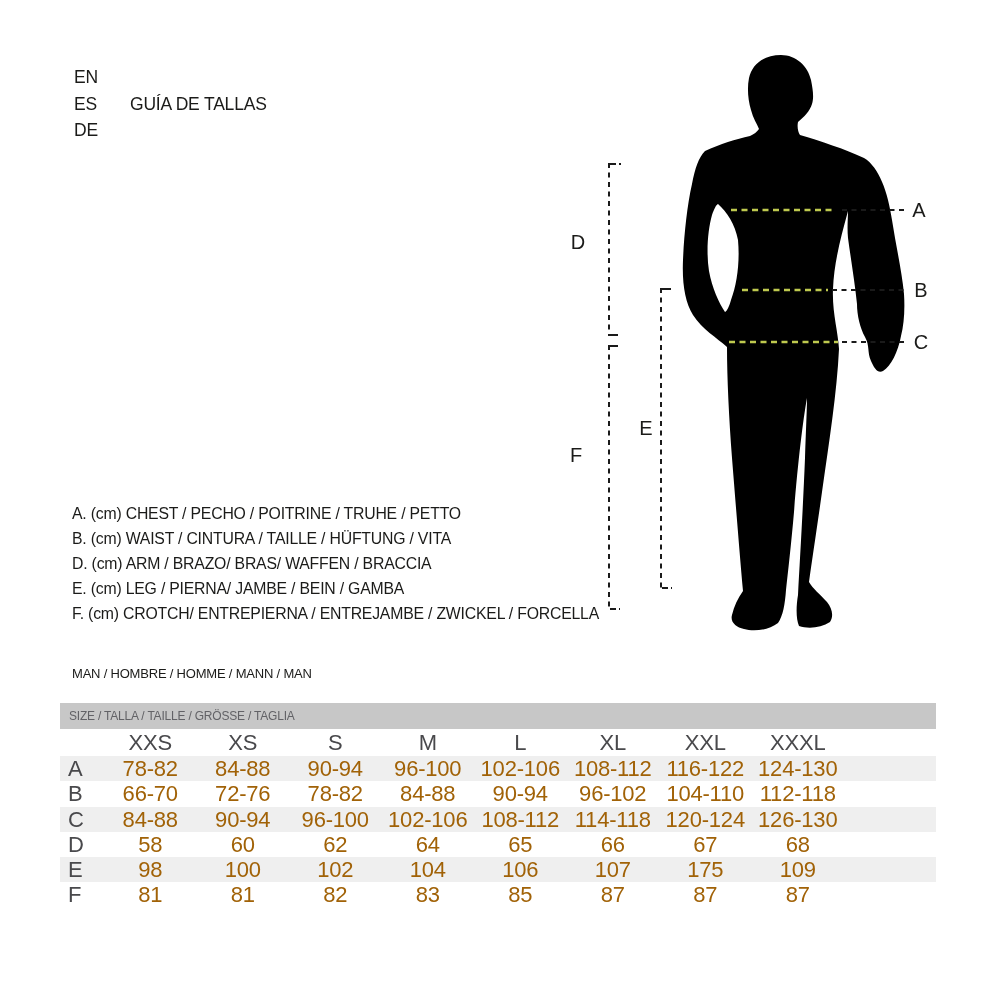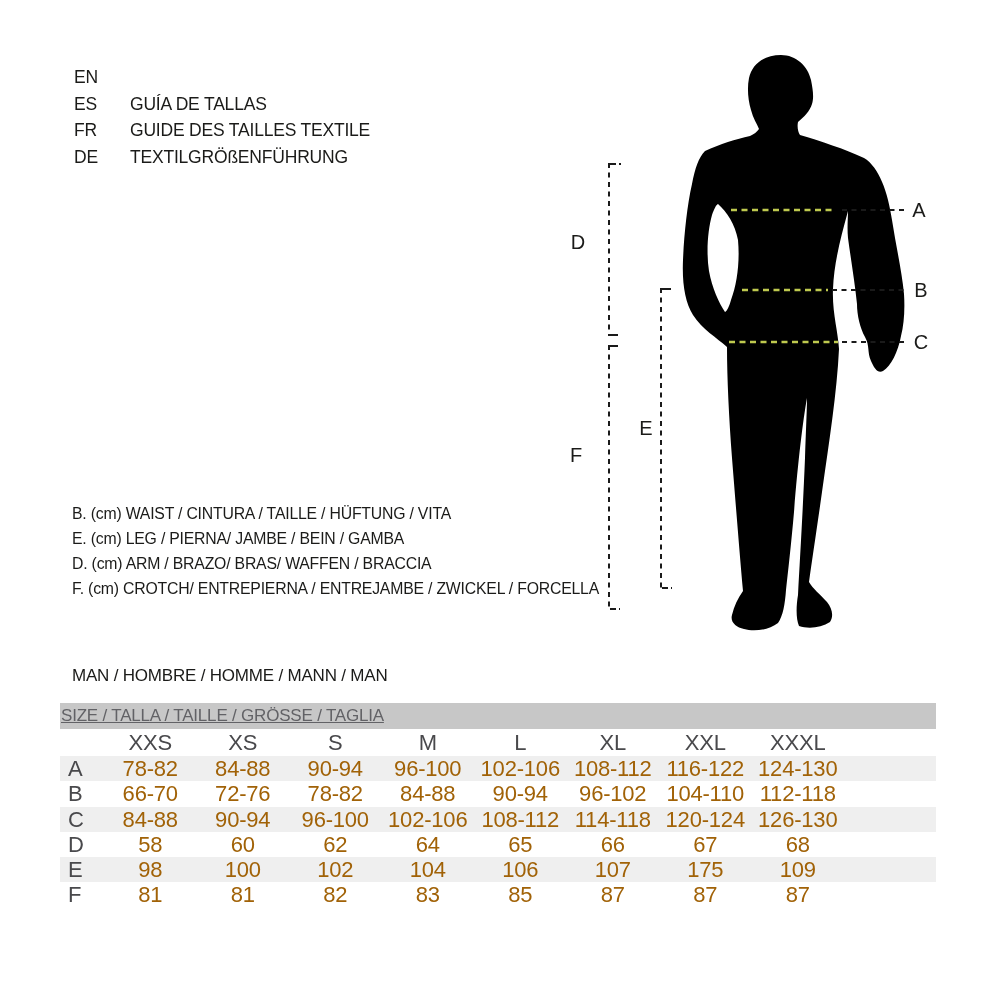--- a/index.html
+++ b/index.html
@@ -13,26 +13,26 @@
   .lang-code{width:56px;flex:0 0 56px;}
   
   .figure-svg{position:absolute;left:0;top:0;width:1000px;height:1000px;pointer-events:none;}
   .marker{
     position:absolute;transform:translate(-50%,-50%);
     font-size:20px;letter-spacing:0;color:#1b1b19;white-space:nowrap;
   }
   
   .legend-block{position:absolute;left:72px;top:501px;}
   .legend-line{font-size:15.8px;line-height:25.1px;letter-spacing:-0.2px;white-space:nowrap;}
-  .gender-line{position:absolute;left:72px;top:666px;font-size:17px;letter-spacing:-0.2px;white-space:nowrap;}
+  .gender-line{position:absolute;left:72px;top:666px;font-size:13px;letter-spacing:-0.2px;white-space:nowrap;}
   
   .size-table{position:absolute;left:60px;top:703px;width:876px;}
   .table-title-bar{
     height:26px;line-height:26px;background:#c7c7c7;color:#626266;
-    font-size:17px;padding-left:1px;letter-spacing:-0.2px;box-sizing:border-box;text-decoration:underline;
+    font-size:12px;padding-left:9px;letter-spacing:-0.2px;box-sizing:border-box;
   }
   .t-row{
     display:grid;grid-template-columns:44px repeat(8,92.5px) 1fr;
     align-items:center;height:25.3px;font-size:22px;letter-spacing:-0.2px;
   }
   .t-row.header-row{height:27px;color:#49494c;}
   .t-row .cell{text-align:center;color:#a16207;}
   .t-row.header-row .cell{color:#49494c;}
   .t-row .rowlabel{padding-left:8px;text-align:left;color:#49494c;}
   .t-row.striped{background:#efefef;}
@@ -44,26 +44,21 @@
 
   <div class="lang-block">
     <div class="lang-row">
       <span class="lang-code">EN</span>
     </div>
     <div class="lang-row">
       <span class="lang-code">ES</span>
       <span class="lang-title">GUÍA DE TALLAS</span>
     </div>
     <div class="lang-row">
-      <span class="lang-code">FR</span>
-      <span class="lang-title">GUIDE DES TAILLES TEXTILE</span>
-    </div>
-    <div class="lang-row">
       <span class="lang-code">DE</span>
-      <span class="lang-title">TEXTILGRÖßENFÜHRUNG</span>
     </div>
   </div>
 
   <svg class="figure-svg" viewBox="0 0 1000 1000" xmlns="http://www.w3.org/2000/svg">
     <path fill="#000000" fill-rule="evenodd" d="
       M 781 55
       C 796 55 808 66 811 80
       C 813 90 814 98 812 104
       C 810 111 804 117 798 122
       C 797 127 798 132 800 135
@@ -132,23 +127,24 @@
   </svg>
 
   <div class="marker" style="left:919px;top:210px;">A</div>
   <div class="marker" style="left:921px;top:290px;">B</div>
   <div class="marker" style="left:921px;top:342px;">C</div>
   <div class="marker" style="left:578px;top:242px;">D</div>
   <div class="marker" style="left:646px;top:428px;">E</div>
   <div class="marker" style="left:576px;top:455px;">F</div>
 
   <div class="legend-block">
+    <div class="legend-line">A. (cm) CHEST / PECHO / POITRINE / TRUHE / PETTO</div>
     <div class="legend-line">B. (cm) WAIST / CINTURA / TAILLE / HÜFTUNG / VITA</div>
+    <div class="legend-line">D. (cm) ARM / BRAZO/ BRAS/ WAFFEN / BRACCIA</div>
     <div class="legend-line">E. (cm) LEG / PIERNA/ JAMBE / BEIN / GAMBA</div>
-    <div class="legend-line">D. (cm) ARM / BRAZO/ BRAS/ WAFFEN / BRACCIA</div>
     <div class="legend-line">F. (cm) CROTCH/ ENTREPIERNA / ENTREJAMBE / ZWICKEL / FORCELLA</div>
   </div>
 
   <div class="gender-line">MAN / HOMBRE / HOMME / MANN / MAN</div>
 
   <div class="size-table">
     <div class="table-title-bar">SIZE / TALLA / TAILLE / GRÖSSE / TAGLIA</div>
 
     <div class="t-row header-row">
       <div class="rowlabel"></div>

